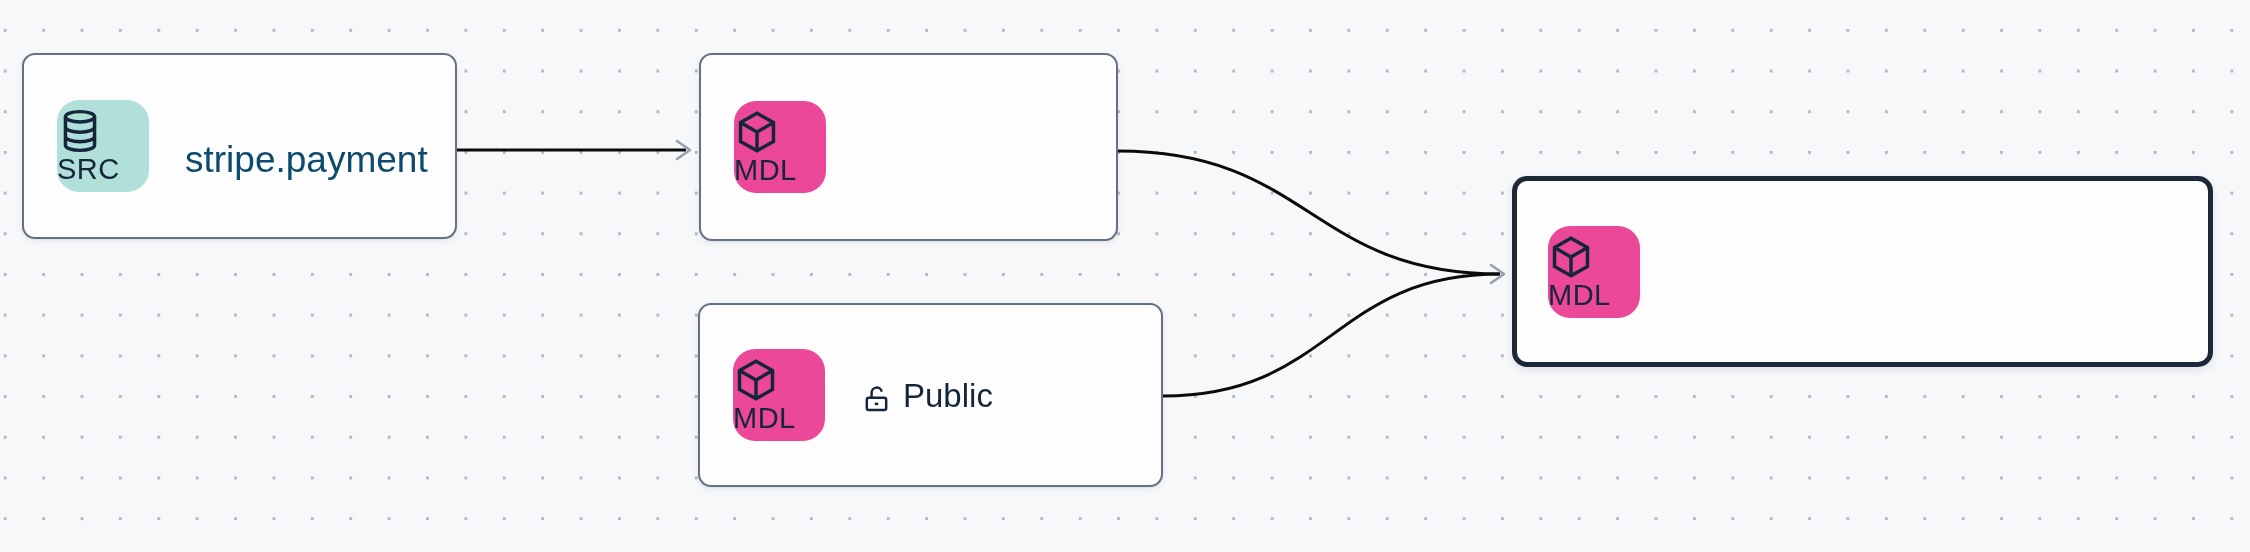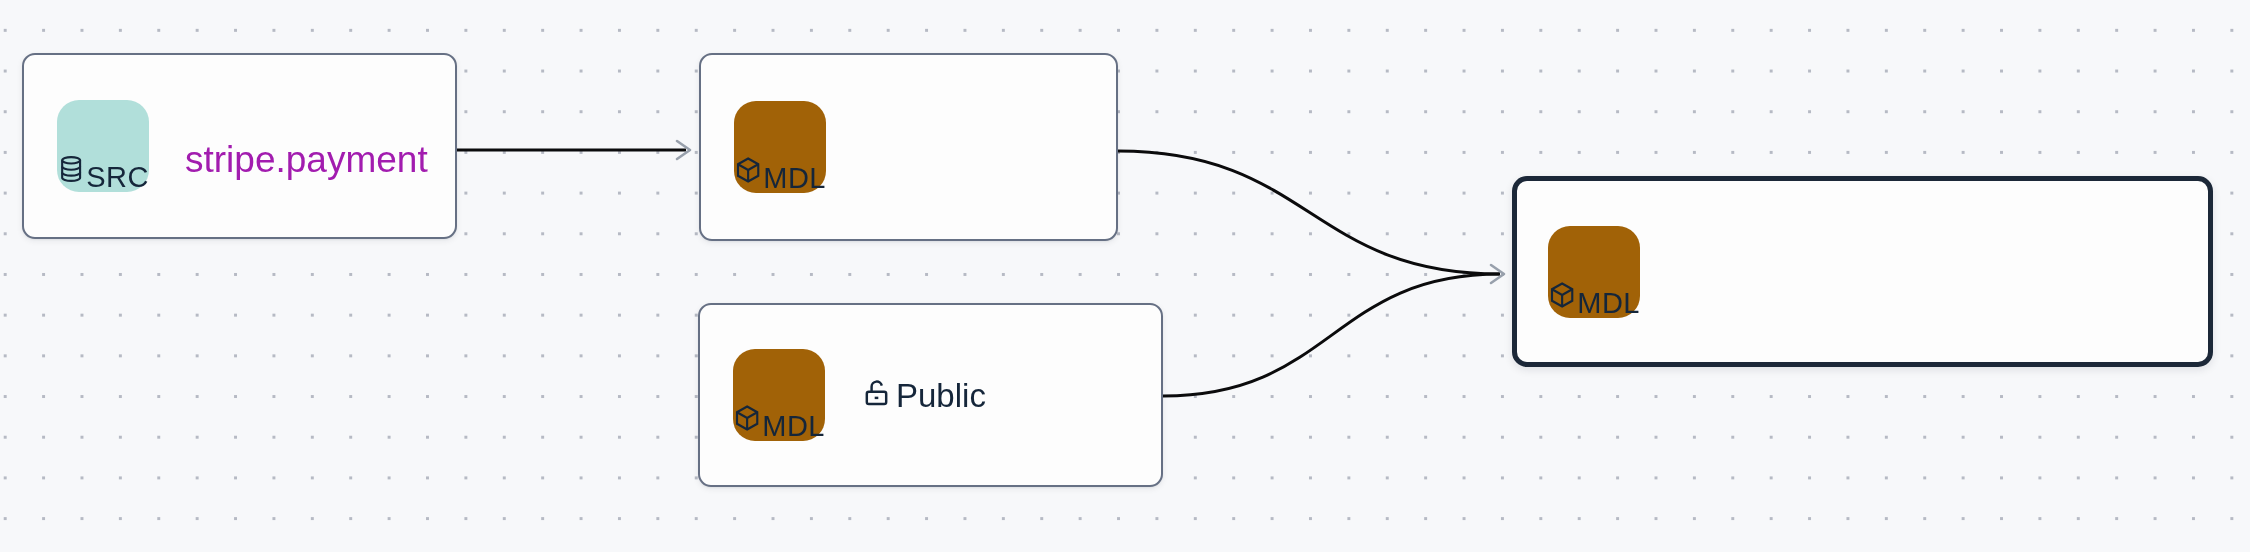--- a/index.html
+++ b/index.html
@@ -58,27 +58,27 @@
     border-radius: 15px;
     box-shadow: 0 3px 8px rgba(16,24,40,0.10);
   }
 
   .badge {
     flex: 0 0 auto;
     width: 92px;
     height: 92px;
     border-radius: 22px;
     display: flex;
-    flex-direction: row;
-    align-items: flex-end;
+    flex-direction: column;
+    align-items: flex-start;
     justify-content: center;
     gap: 1px;
   }
   .badge--src { background: #b1dfda; }
-  .badge--mdl { background: #a16207; }
+  .badge--mdl { background: #ec4899; }
 
   .badge svg {
     width: 46px;
     height: 46px;
     stroke: #15263a;
     fill: none;
     stroke-width: 1.8;
   }
   .badge-label {
     font-size: 29px;
@@ -88,28 +88,28 @@
   }
 
   .node-text {
     display: flex;
     flex-direction: column;
     justify-content: center;
   }
   .node-title {
     font-size: 37px;
     line-height: 1.25;
-    color: #a21caf;
+    color: #0c4a6e;
     white-space: nowrap;
     margin-top: 28px;
   }
   .node-sub {
     display: flex;
-    align-items: flex-start;
-    gap: 4px;
+    align-items: flex-end;
+    gap: 11px;
     margin-top: 3px;
   }
   .node-sub svg {
     width: 31px;
     height: 31px;
     stroke: #15263a;
     fill: none;
     stroke-width: 1.9;
   }
   .node-sub-label {

